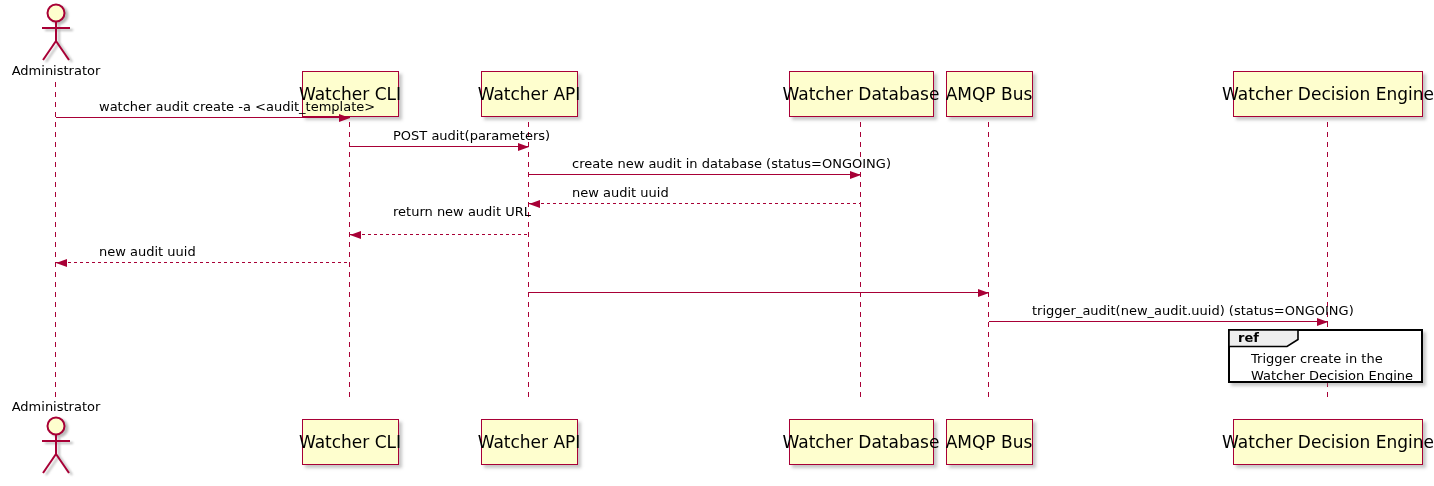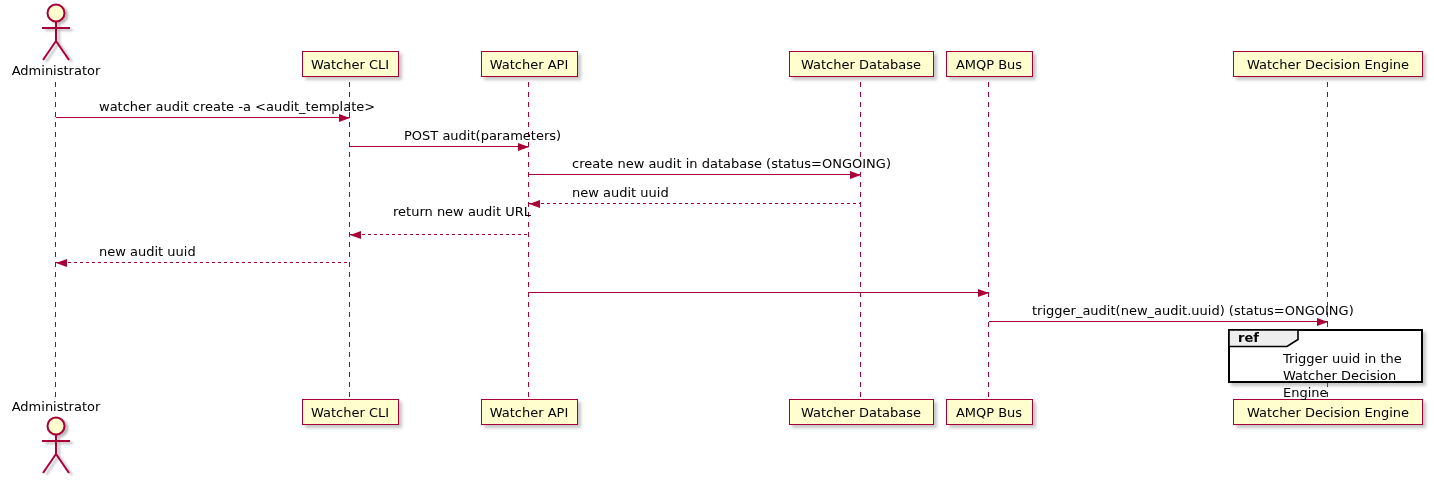--- a/index.html
+++ b/index.html
@@ -6,57 +6,58 @@
   #stage{
     position:relative;width:1434px;height:486px;overflow:hidden;background:#fff;
     font-family:"DejaVu Sans","Liberation Sans",sans-serif;color:#000;
     --accent:#A80036;--pfill:#FEFECE;
   }
   .lifeline{
     position:absolute;width:1px;
     background:repeating-linear-gradient(to bottom,var(--accent) 0 5px,transparent 5px 10px);
   }
   .pbox{
-    position:absolute;height:26px;box-sizing:border-box;
+    position:absolute;height:46px;box-sizing:border-box;
     border:1.8px solid var(--accent);background:var(--pfill);
     display:flex;align-items:center;justify-content:center;
-    font-size:13px;white-space:nowrap;
+    font-size:17px;white-space:nowrap;
     box-shadow:3px 3px 3px rgba(130,130,130,.45);
+    margin-top:20px;
   }
   .actor-fig{position:absolute;width:60px;height:62px;filter:drop-shadow(3px 2px 1px rgba(130,130,130,.55));}
   .actor-label{position:absolute;text-align:center;font-size:13px;white-space:nowrap;}
   .mline{position:absolute;height:1px;}
   .mline.solid{background:var(--accent);}
   .mline.dashed{background:repeating-linear-gradient(to right,var(--accent) 0 3px,transparent 3px 6px);}
   .ahead{position:absolute;width:0;height:0;border-top:4px solid transparent;border-bottom:4px solid transparent;}
   .ahead.right{border-left:11px solid var(--accent);}
   .ahead.left{border-right:11px solid var(--accent);}
   .mlabel{position:absolute;font-size:13px;white-space:nowrap;margin-left:34px;}
   .refbox{
     position:absolute;box-sizing:border-box;border:2px solid #000;background:#fff;
-    box-shadow:3px 3px 3px rgba(130,130,130,.45);z-index:5;padding-left:32px;
+    box-shadow:3px 3px 3px rgba(130,130,130,.45);z-index:5;
   }
   .ref-tab{position:absolute;left:-2px;top:-2px;width:72px;height:19px;}
   .ref-tab svg{display:block;}
   .ref-keyword{position:absolute;left:10px;top:1px;font-weight:bold;font-size:13px;line-height:15px;}
   .ref-body{padding:19px 4px 0 21px;font-size:13px;line-height:17px;}
 </style>
 </head>
 <body>
 
 <div id="stage" style="--accent: #A80036; --pfill: #FEFECE;">
   <div class="refbox" id="refbox" style="left: 1228px; top: 329px; width: 195px; height: 54px;">
     <div class="ref-tab">
       <svg width="72" height="19" viewBox="0 0 72 19">
         <path d="M1,1 H70 V10.5 L59,17.5 H1 Z" fill="#EEEEEE" stroke="#000000" stroke-width="1.6"></path>
       </svg>
       <span class="ref-keyword">ref</span>
     </div>
     <div class="ref-body">
-      <div>Trigger uuid in the</div>
+      <div>Trigger create in the</div>
       <div>Watcher Decision Engine</div>
     </div>
   </div>
 <div class="lifeline" style="left: 55px; top: 82px; height: 317px;"></div>
     <div class="actor-fig" style="left: 26px; top: 2px;"><svg width="60" height="62" viewBox="0 0 60 62">
         <g fill="none" stroke="#A80036" stroke-width="2">
           <circle cx="30" cy="11" r="8.5" fill="#FEFECE"></circle>
           <line x1="30" y1="19.5" x2="30" y2="39"></line>
           <line x1="16" y1="26" x2="44" y2="26"></line>
           <line x1="30" y1="39" x2="17" y2="58"></line>
@@ -87,21 +88,21 @@
     <div class="pbox" style="left: 945.5px; top: 51px; width: 87px;">AMQP Bus</div>
     <div class="pbox" style="left: 945.5px; top: 399px; width: 87px;">AMQP Bus</div>
     <div class="lifeline" style="left: 1327px; top: 82px; height: 317px;"></div>
     <div class="pbox" style="left: 1233px; top: 51px; width: 190px;">Watcher Decision Engine</div>
     <div class="pbox" style="left: 1233px; top: 399px; width: 190px;">Watcher Decision Engine</div>
     <div class="mline solid" style="left: 56px; top: 117px; width: 294px;"></div>
     <div class="ahead right" style="left: 339px; top: 113.5px;"></div>
     <div class="mlabel" style="left: 65px; top: 99px;">watcher audit create -a &lt;audit_template&gt;</div>
     <div class="mline solid" style="left: 350px; top: 146px; width: 179px;"></div>
     <div class="ahead right" style="left: 518px; top: 142.5px;"></div>
-    <div class="mlabel" style="left: 370px; top: 128px;">POST audit(parameters)</div>
+    <div class="mlabel" style="left: 359px; top: 128px;">POST audit(parameters)</div>
     <div class="mline solid" style="left: 529px; top: 174px; width: 332px;"></div>
     <div class="ahead right" style="left: 850px; top: 170.5px;"></div>
     <div class="mlabel" style="left: 538px; top: 156px;">create new audit in database (status=ONGOING)</div>
     <div class="mline dashed" style="left: 529px; top: 203px; width: 332px;"></div>
     <div class="ahead left" style="left: 529px; top: 199.5px;"></div>
     <div class="mlabel" style="left: 538px; top: 185px;">new audit uuid</div>
     <div class="mline dashed" style="left: 350px; top: 234px; width: 179px;"></div>
     <div class="ahead left" style="left: 350px; top: 230.5px;"></div>
     <div class="mlabel" style="left: 359px; top: 204px;">return new audit URL</div>
     <div class="mline dashed" style="left: 56px; top: 262px; width: 294px;"></div>

